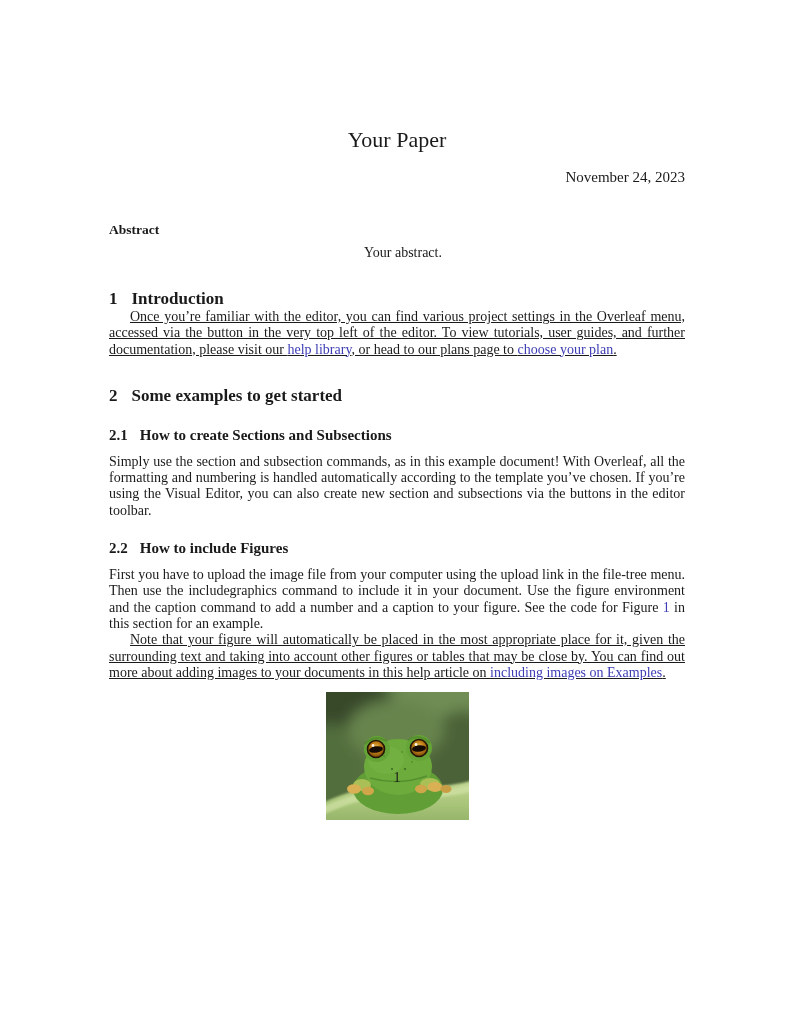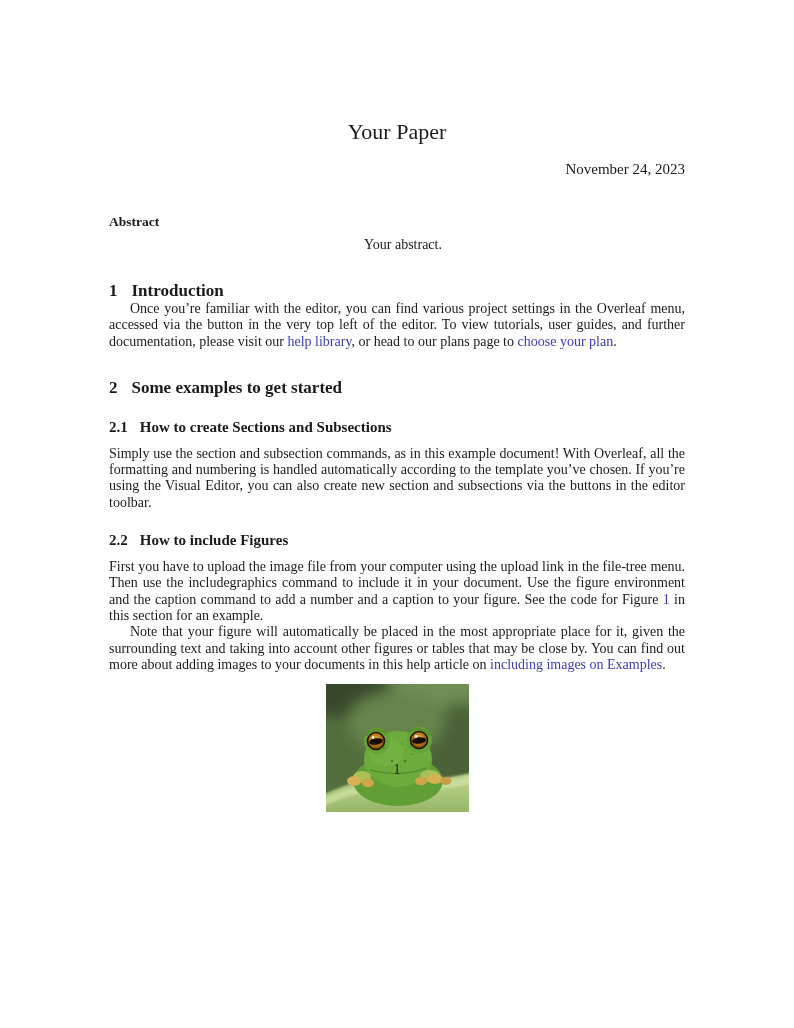--- a/index.html
+++ b/index.html
@@ -1,38 +1,38 @@
 <!DOCTYPE html>
 <html style="--link: #3c3cb4; --text: #1a1a1a;"><head>
 <meta charset="utf-8">
 <style>
   :root{ --link:#3c3cb4; --text:#1a1a1a; }
   html,body{ margin:0; padding:0; background:#ffffff; }
   .page{
     position:relative;
     width:794px; height:812px;
-    margin:0 auto;
+    margin:8px auto;
     box-sizing:border-box;
     padding:0 109px;
     background:#ffffff;
     font-family:"Liberation Serif","DejaVu Serif",serif;
     color:var(--text);
     overflow:hidden;
   }
   .title{ font-size:22px; font-weight:normal; text-align:center; margin:0; padding-top:119px; }
   .author{ font-size:15px; text-align:center; margin-top:18px; }
   .date{ font-size:15px; text-align:right; margin-top:16px; }
   .abstract-head{ font-size:13.5px; font-weight:bold; text-align:left; margin-top:36px; }
   .abstract-body{ font-size:14px; margin:7px 48px 0 48px; text-indent:12px;text-align:center; }
   .sec{ font-size:17px; font-weight:bold; margin-top:28px; }
   .sec .num{ display:inline-block; margin-right:14px; }
   .subsec{ font-size:15px; font-weight:bold; margin-top:21px; }
   .subsec .num{ display:inline-block; margin-right:12px; }
   p.body{ font-size:14px; line-height:16.3px; text-align:justify; margin:10px 0 0 0; }
-  p.body.cont{ margin-top:0; text-indent:21px; }
+  p.body.cont{ margin-top:0; text-indent:21px;text-decoration:underline; }
   a.link{ color:var(--link); text-decoration:none; cursor:pointer; }
   .figwrap{ margin-top:11px; text-align:center; }
   .figwrap svg{ display:inline-block; }
   .caption{ font-size:14px; text-align:center; margin-top:15px; }
   .pageno{ position:absolute; left:0; right:0; bottom:34px; text-align:center; font-size:14px; }
 </style>
 </head>
 <body>
 
 <div class="page">

